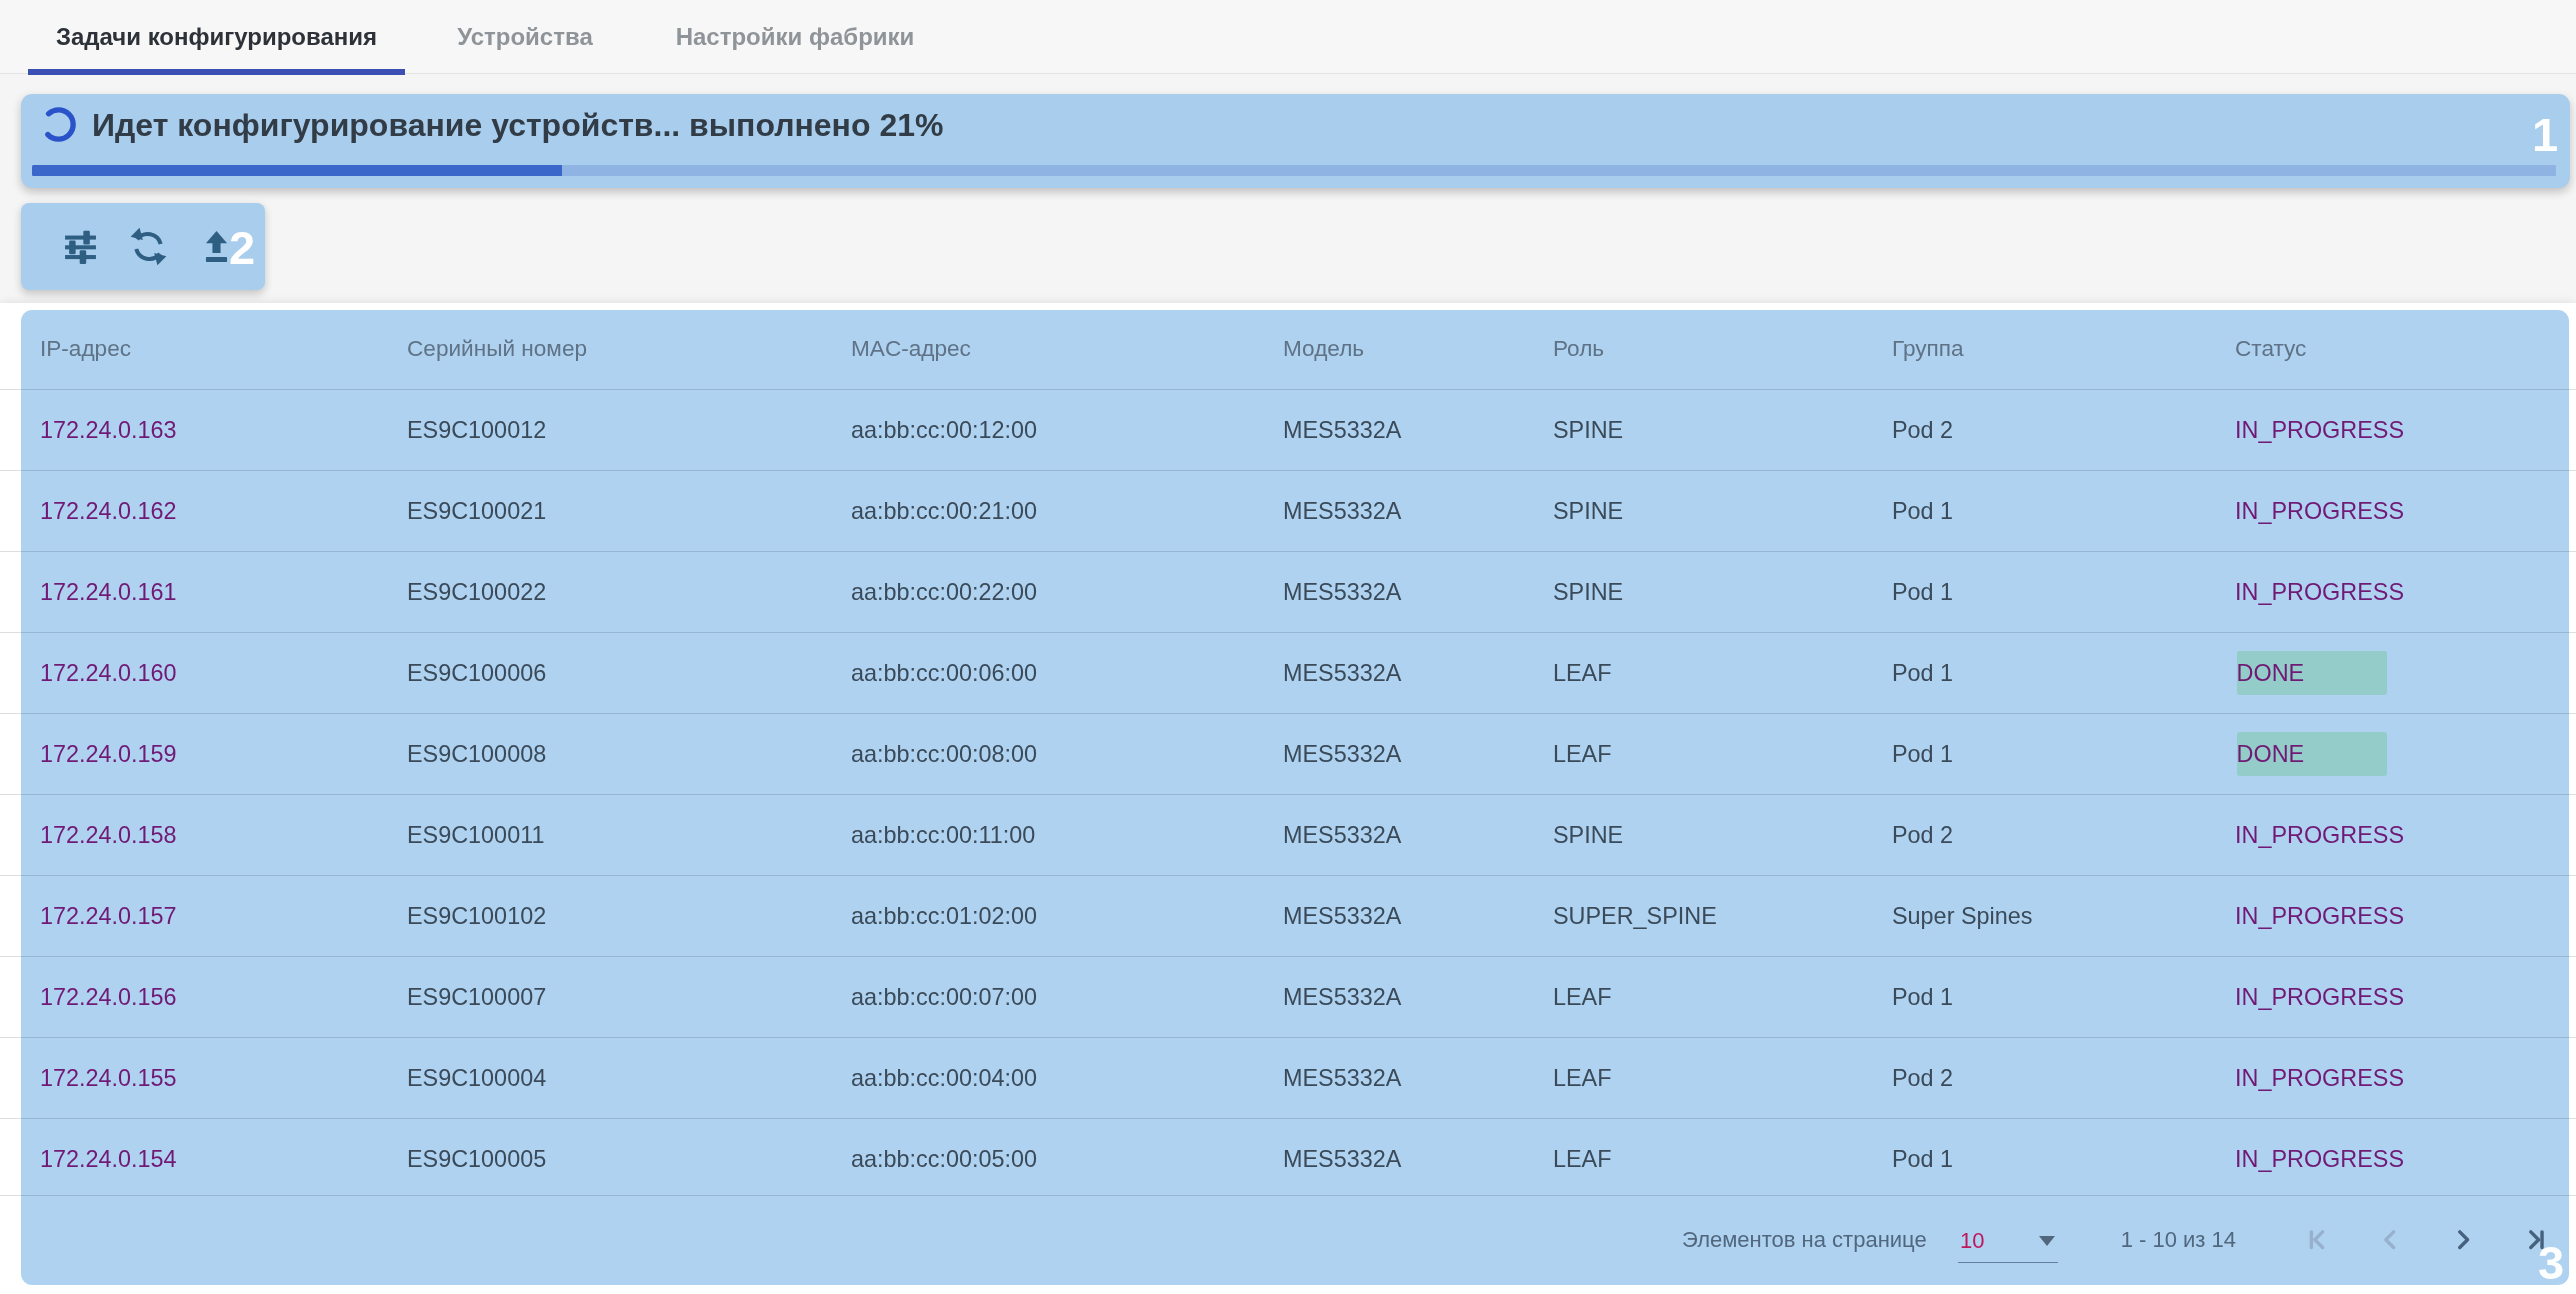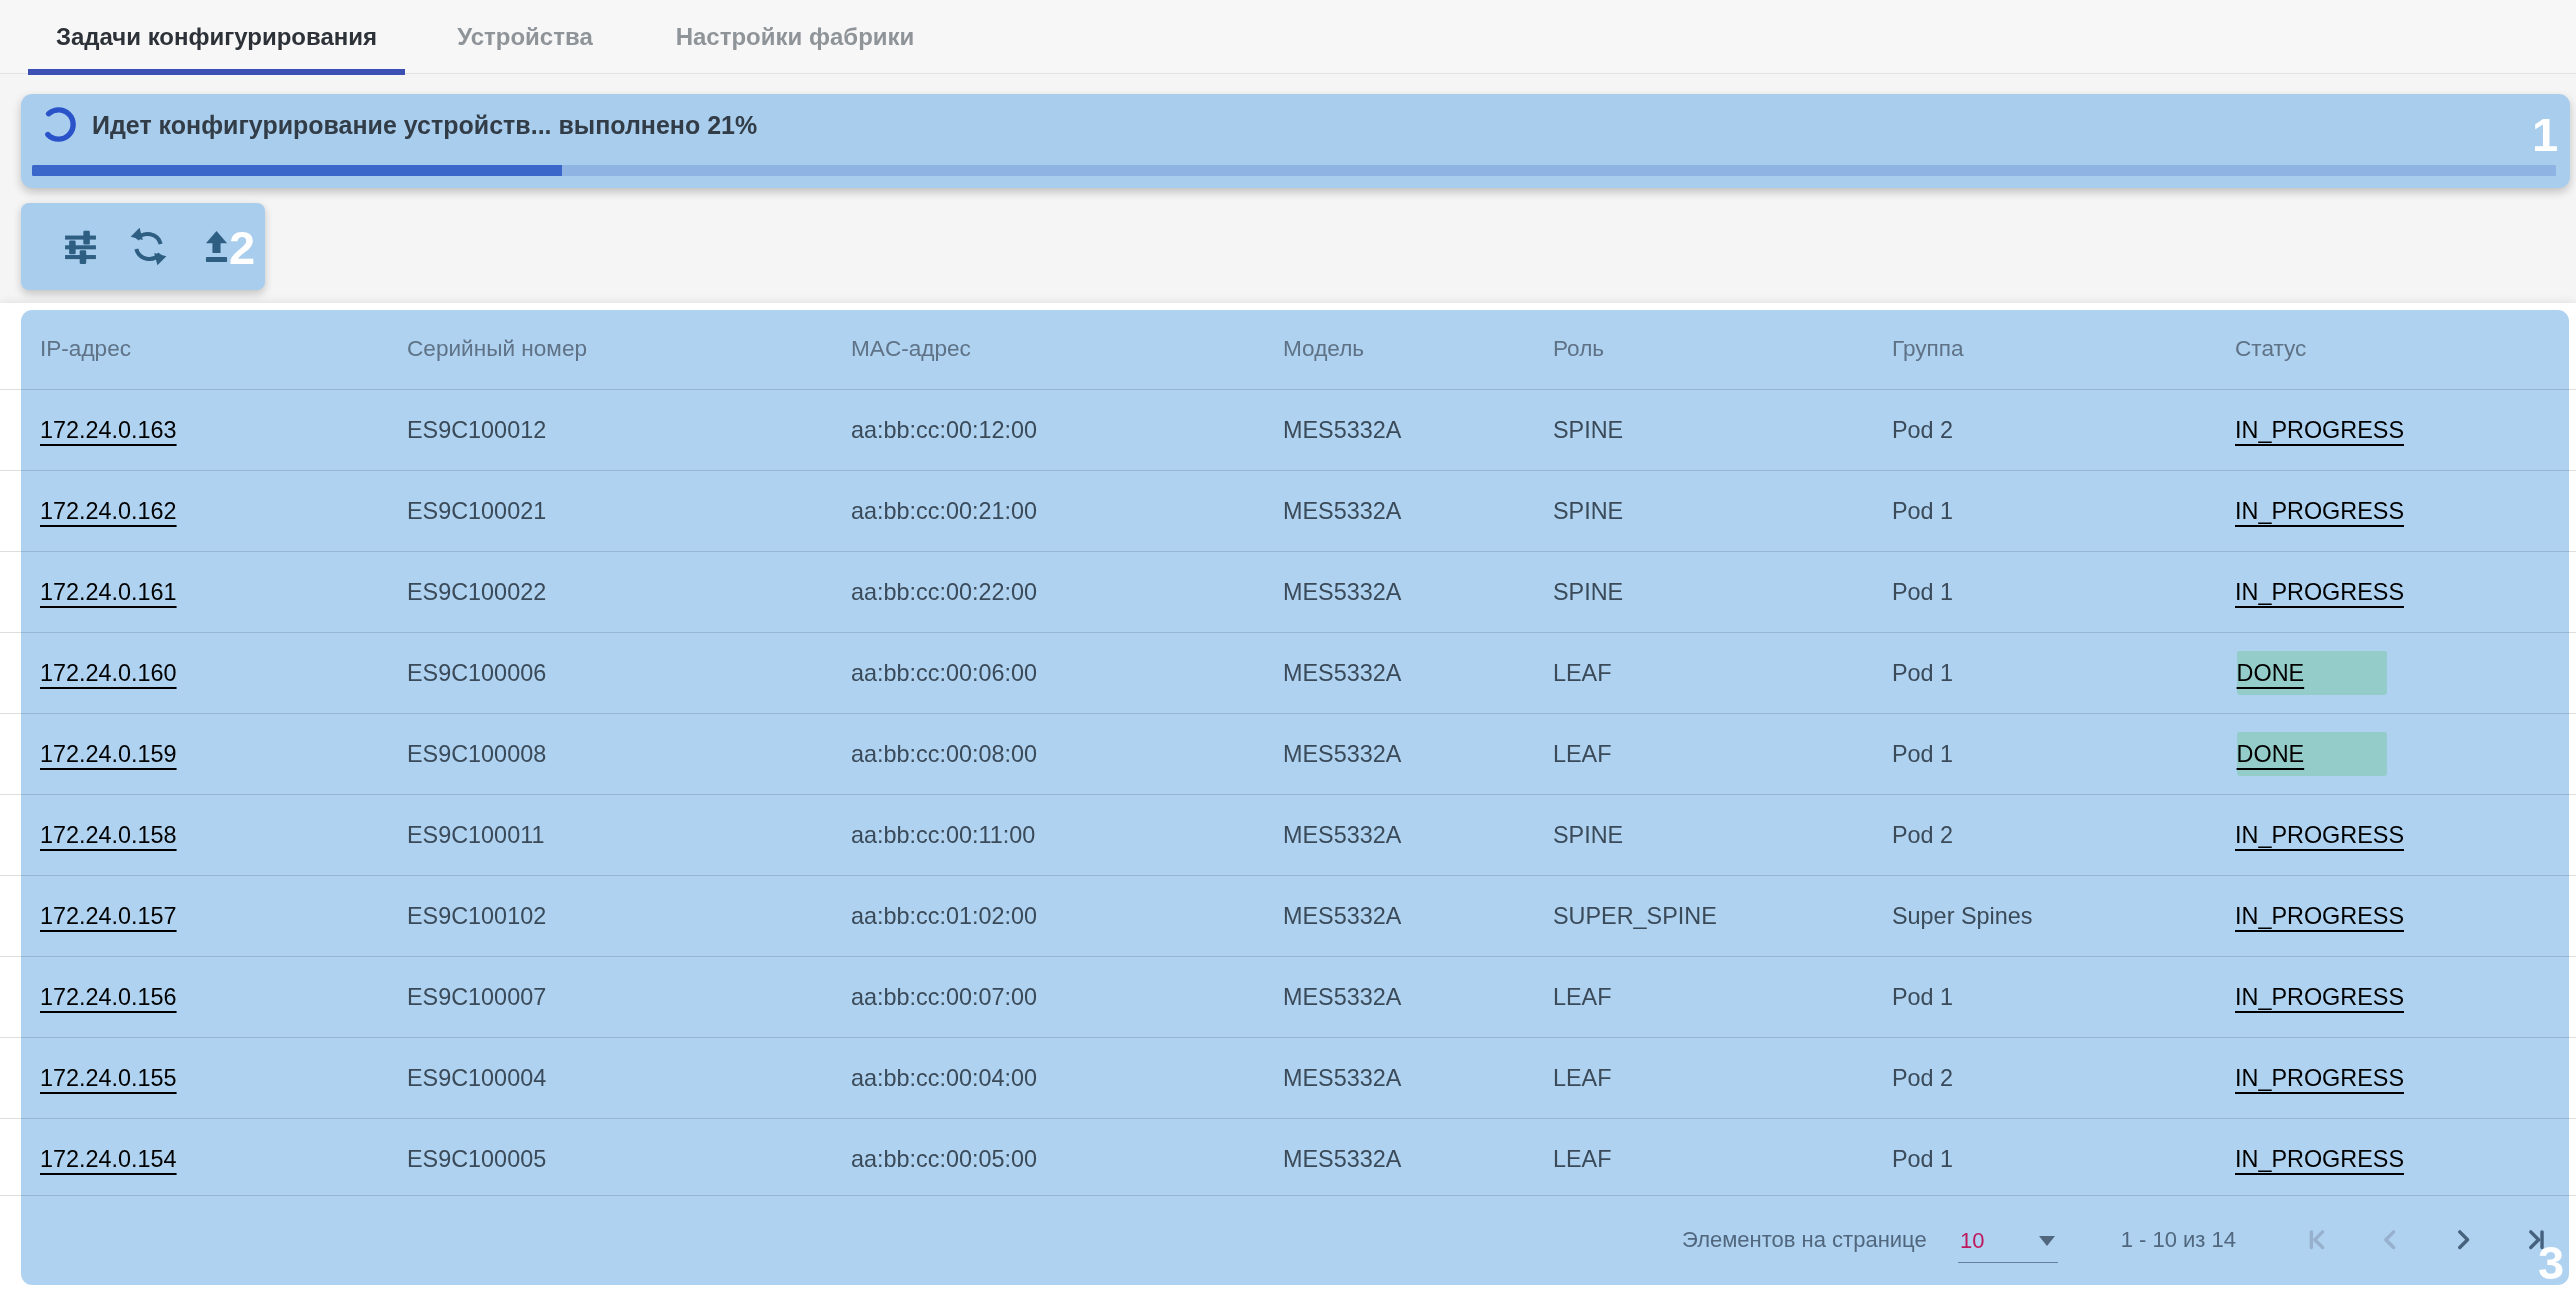--- a/index.html
+++ b/index.html
@@ -3,21 +3,21 @@
 <meta charset="utf-8">
 <style>
   * { margin:0; padding:0; box-sizing:border-box; }
   html,body { width:2576px; height:1295px; }
   body {
     position:relative;
     background:#f5f5f6;
     font-family:"Liberation Sans","DejaVu Sans",sans-serif;
     overflow:hidden;
   }
-  a { color:#000000; text-decoration:underline; text-underline-offset:5.6px; text-decoration-thickness:2px; cursor:pointer; }
+  a { color:#701a75; text-underline-offset:5.6px; text-decoration-thickness:2px; cursor:pointer; }
 
   
   .tabbar {
     position:absolute; left:0; top:0; width:100%; height:74px;
     background:#f7f7f8; border-bottom:1.6px solid #e3e3e4;
     display:flex; padding-left:28px;
   }
   .tab {
     height:100%; display:flex; align-items:center; justify-content:center;
     font-size:24px; font-weight:600; color:#8f9499; position:relative; cursor:pointer;
@@ -32,21 +32,21 @@
   .banner-card {
     position:absolute; left:21px; top:94px; width:2549px; height:94px;
     background:#a9cdec; border-radius:11.3px;
     box-shadow:0 4px 9.7px rgba(0,0,0,.22);
   }
   .spinner { position:absolute; left:40px; top:106px; width:37px; height:37px; animation:spin 1.4s linear infinite; }
   @keyframes spin { to { transform:rotate(360deg);} }
   .banner-text {
     position:absolute; left:92px; top:95px; height:60px;
     display:flex; align-items:center;
-    font-size:25px; font-weight:700; color:#323c47;
+    font-size:32px; font-weight:700; color:#323c47;
   }
   .progress-track {
     position:absolute; left:32px; top:165px; width:2524px; height:11.3px;
     background:#8fb4e4; border-radius:1.6px; overflow:hidden;
   }
   .progress-fill { height:100%; background:#3a67c9; width:21%; }
 
   
   .num {
     position:absolute; color:#ffffff; font-size:47px; font-weight:700; line-height:1;

